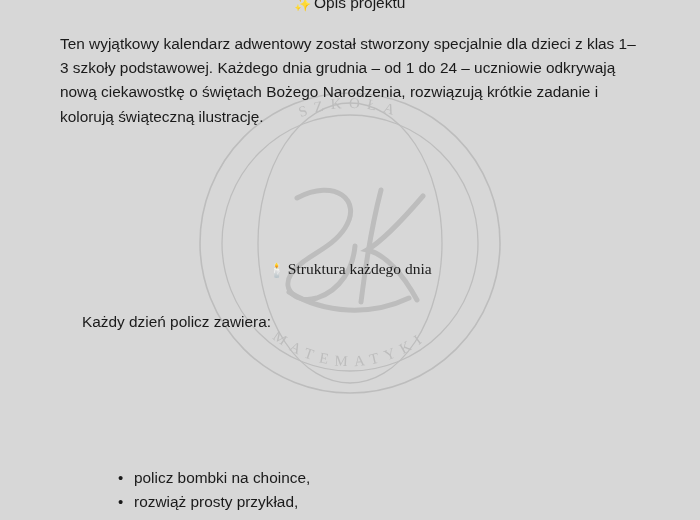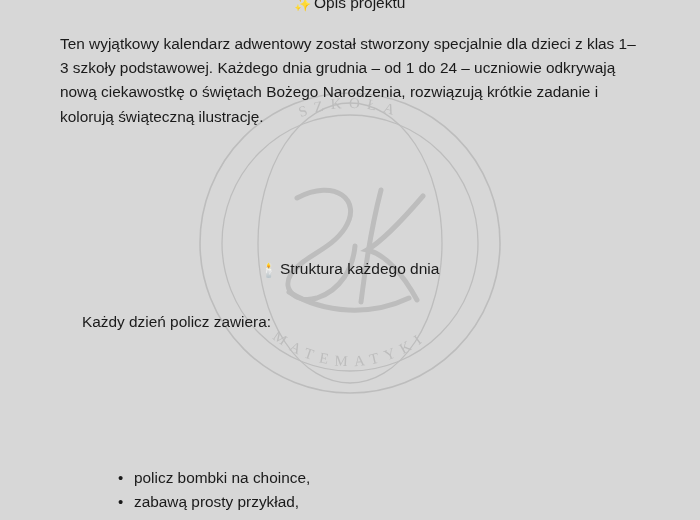--- a/index.html
+++ b/index.html
@@ -53,20 +53,21 @@
     position: absolute;
     left: 0;
     right: 0;
     top: -7px;
   }
   #heading-struktura {
     position: absolute;
     left: 0;
     right: 0;
     top: 259px;
+    font-family: Liberation Serif, serif;
   }
   .heading .emoji {
     font-size: 14px;
     vertical-align: -1px;
     margin-right: 2px;
   }
 
   .para-center {
     position: absolute;
     left: 60px;
@@ -157,16 +158,16 @@
   <div class="heading" id="heading-struktura">
     <span class="emoji">🕯️</span><span>Struktura każdego dnia</span>
   </div>
 
   <div class="block-left" id="para-3">
     <span>Każdy dzień policz zawiera:</span>
   </div>
 
   <ul id="bullet-list">
     <li>policz bombki na choince,</li>
-    <li>zabawą prosty przykład,</li>
+    <li>rozwiąż prosty przykład,</li>
   </ul>
 
 </div>
 
 </body></html>

